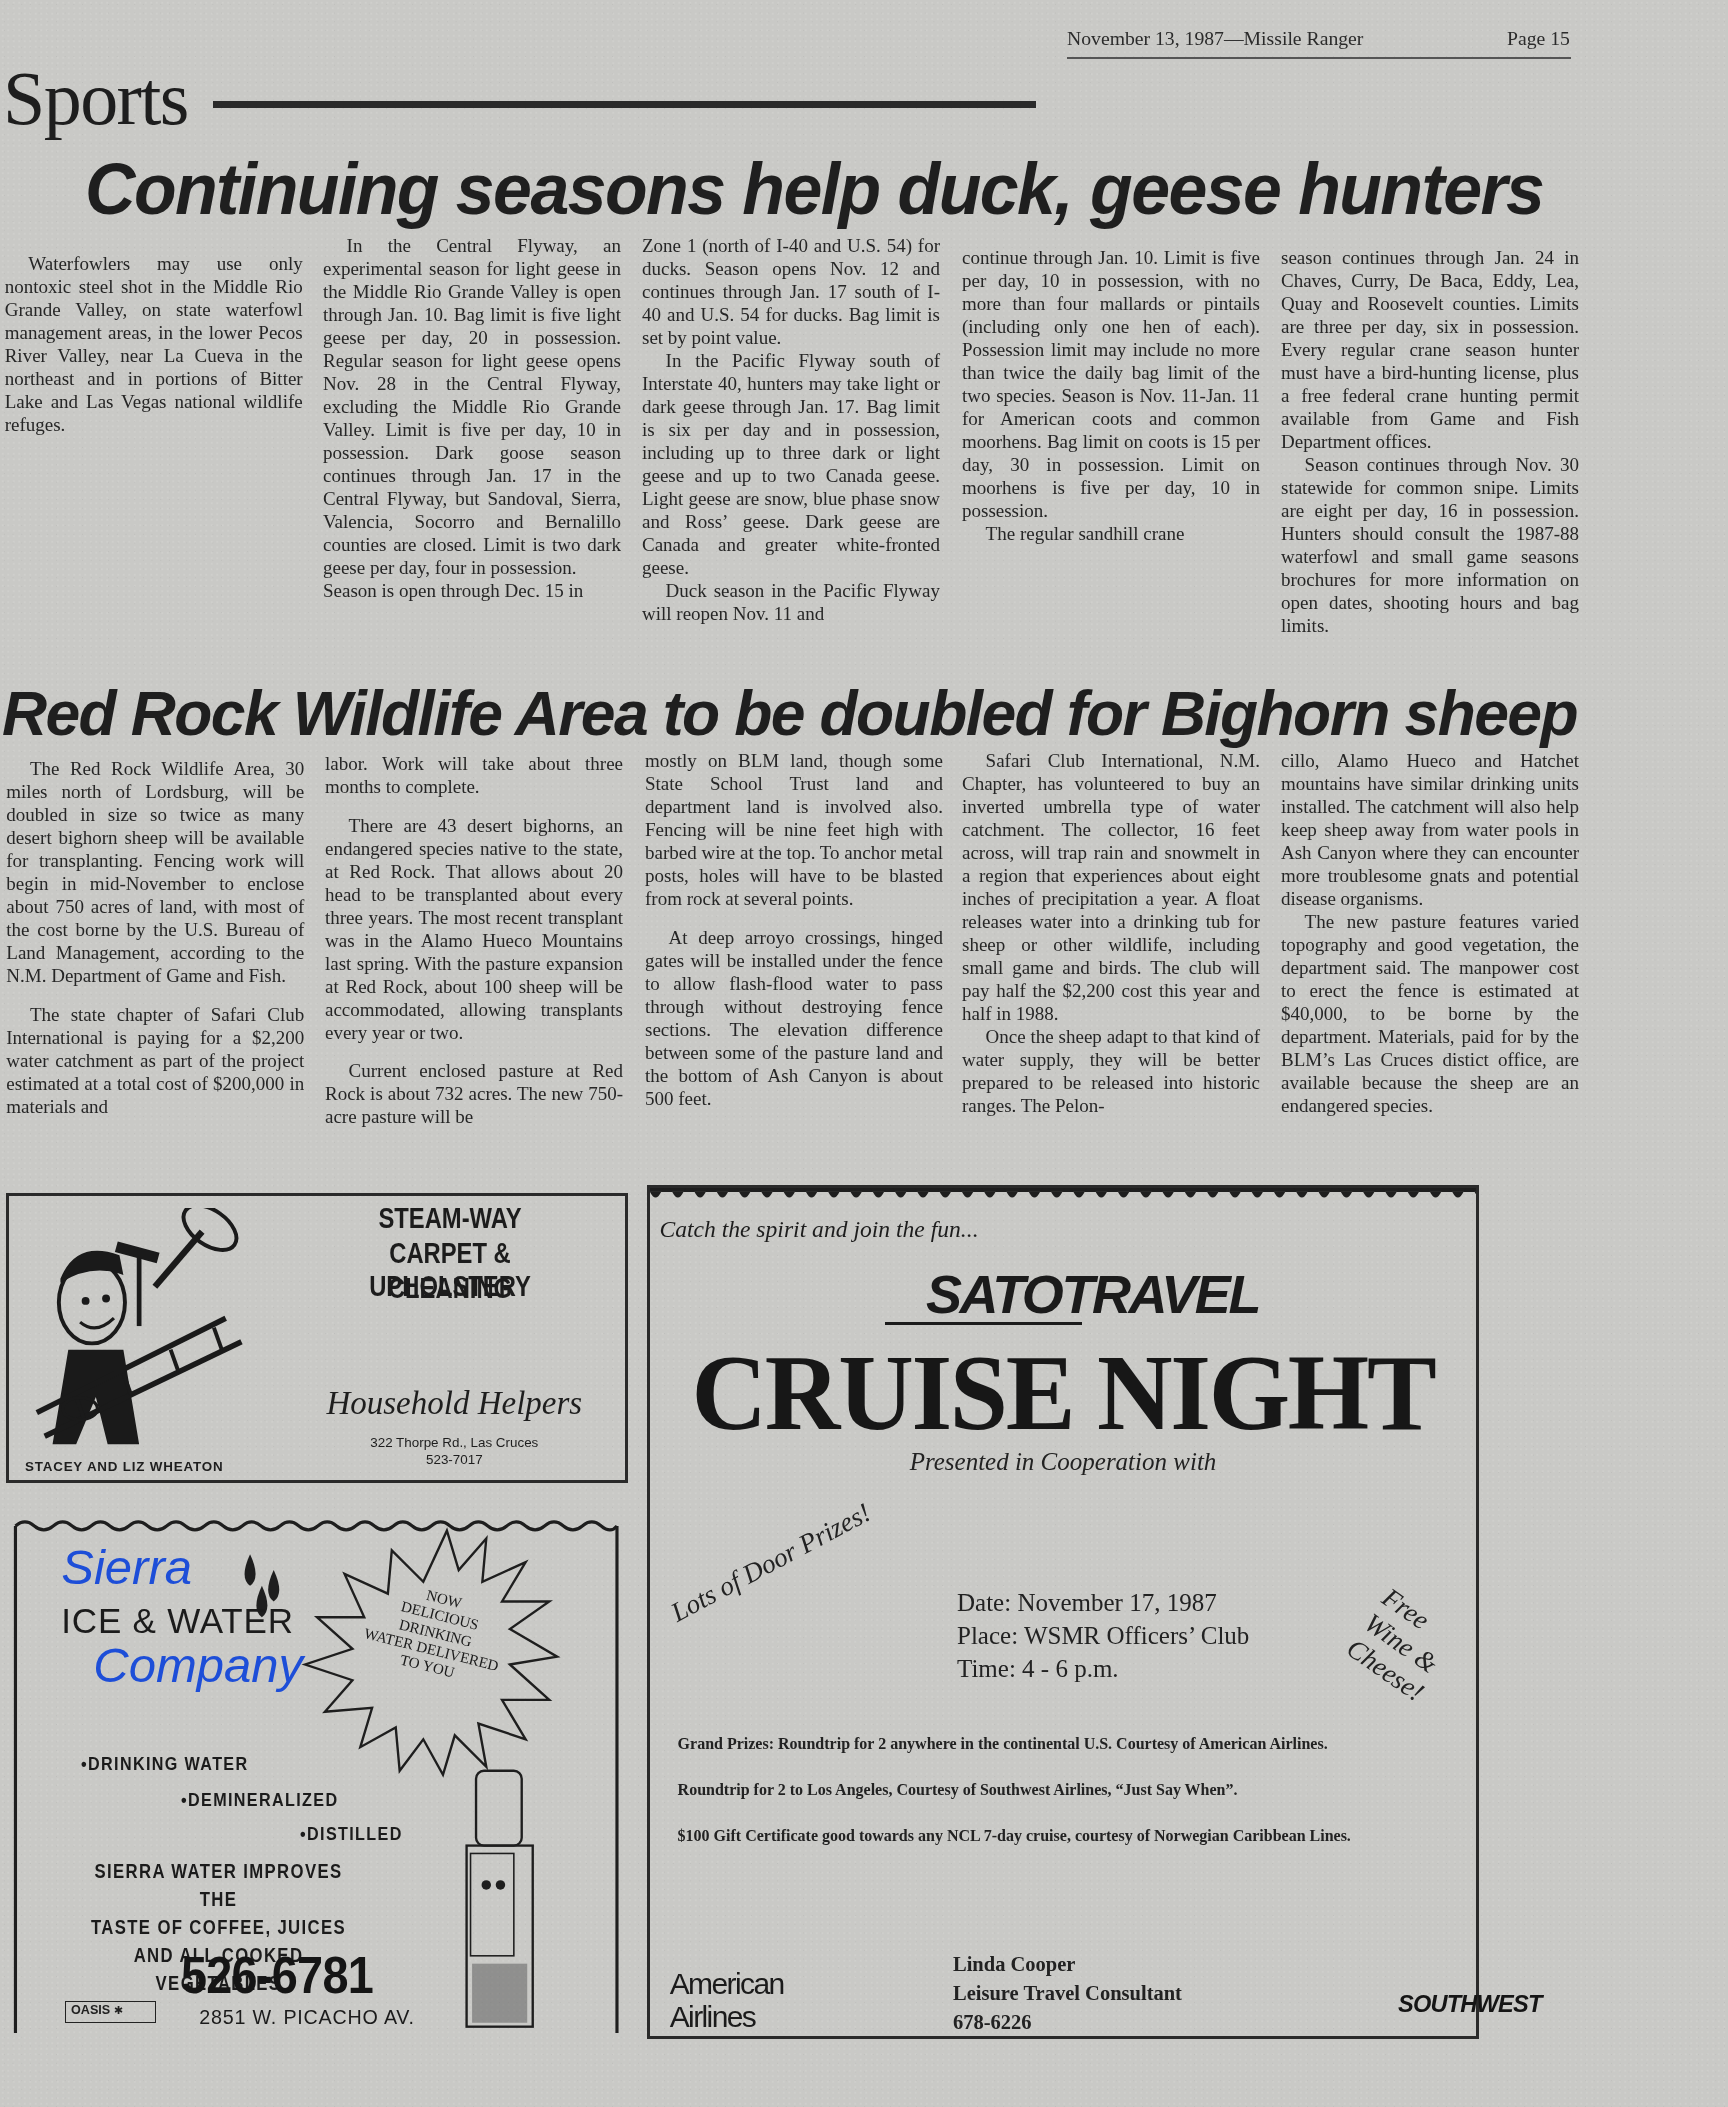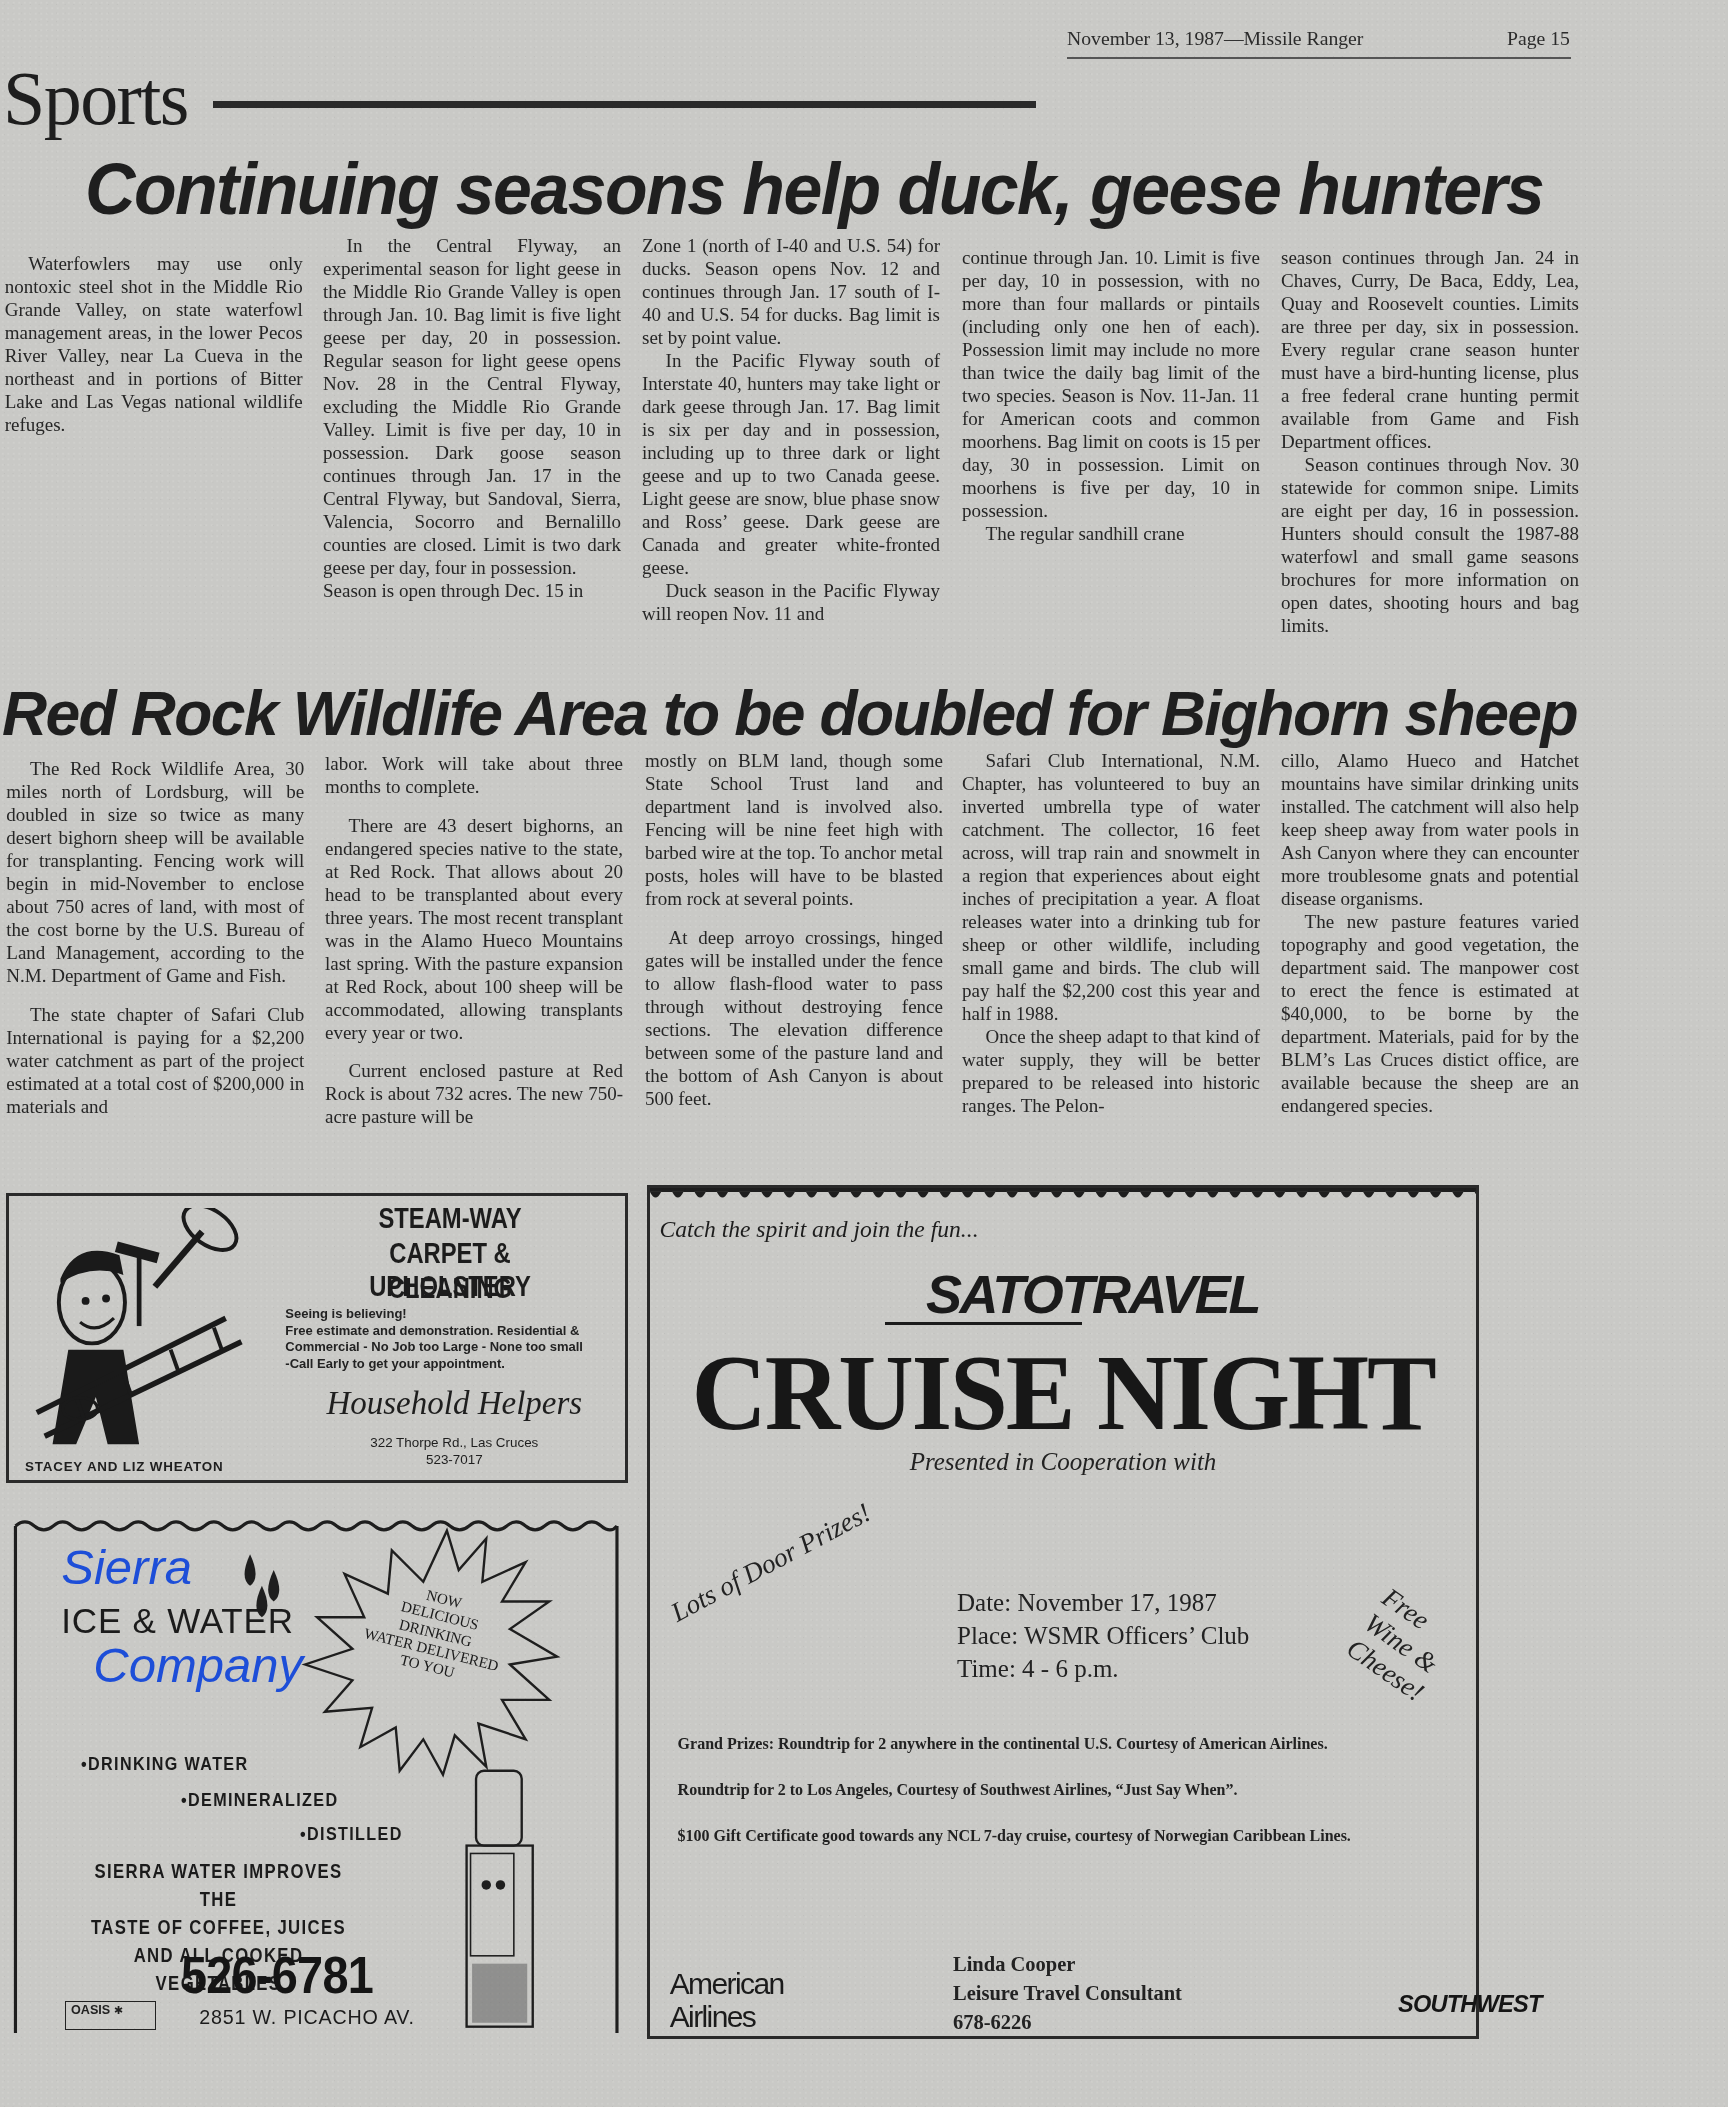--- a/index.html
+++ b/index.html
@@ -50,21 +50,21 @@
   .steam-owners { position: absolute; left: 15.7px; top: 263px; font-size: 13.4px; font-weight: bold; letter-spacing: 0.8px; color: #1e1e1e; }
   
   .sierra { left: 6.3px; top: 1507px; width: 622px; height: 526px; border: none; }
   .sierra-frame { position: absolute; inset: 0; }
   .sierra-script { position: absolute; font-style: italic; color: #1d4ed8; font-size: 49px; }
   .sierra-mid { position: absolute; left: 55px; top: 94px; font-size: 35px; color: #1b1b1b; letter-spacing: 0.8px; }
   .sierra-list { position: absolute; font-weight: bold; font-size: 19px; letter-spacing: 1.6px; color: #1b1b1b; transform: scaleX(0.85); transform-origin: left top; }
   .sierra-improve { position: absolute; left: 47px; top: 350px; width: 331px; text-align: center; font-weight: bold; font-size: 19.7px; line-height: 28px; letter-spacing: 1.6px; color: #1b1b1b; transform: scaleX(0.85); transform-origin: center top; }
   .sierra-phone { position: absolute; left: 175px; top: 438px; font-weight: bold; font-size: 52px; color: #151515; letter-spacing: -0.8px; transform: scaleX(0.9); transform-origin: left top; }
   .sierra-addr { position: absolute; left: 193px; top: 499px; font-size: 19.7px; color: #1b1b1b; letter-spacing: 0.8px; }
-  .oasis { position: absolute; left: 59px; top: 494px; width: 91px; height: 29px; border: 1.6px solid #222; font-weight: bold; font-size: 12.6px; padding-left: 4.7px; box-sizing: border-box; line-height: 17.3px; }
+  .oasis { position: absolute; left: 59px; top: 494px; width: 91px; height: 22px; border: 1.6px solid #222; font-weight: bold; font-size: 12.6px; padding-left: 4.7px; box-sizing: border-box; line-height: 17.3px; }
   .starburst-text { position: absolute; left: 331px; top: 83px; width: 197px; text-align: center; font-size: 15px; line-height: 17.3px; color: #1b1b1b; transform: rotate(14deg); transform-origin: center; }
   
   .sato { left: 647px; top: 1185px; width: 832px; height: 854px; }
   .sato-scallop { position: absolute; left: 0; top: 0; width: 100%; height: 17.3px; }
   .sato-catch { position: absolute; left: 9.4px; top: 27.6px; font-style: italic; font-size: 23.6px; color: #1d1d1d; }
   .sato-logo { position: absolute; left: 276px; top: 75px; font-family: "Liberation Sans", sans-serif; font-weight: bold; font-style: italic; font-size: 54px; color: #1b1b1b; letter-spacing: -2.4px; }
   .sato-logo-line { position: absolute; left: 235px; top: 134px; width: 197px; height: 3.1px; background: #1b1b1b; }
   .sato-cruise { position: absolute; left: 0; width: 100%; top: 146px; text-align: center; font-weight: bold; font-size: 109px; line-height: 118px; color: #171717; letter-spacing: -2.4px; transform: scaleX(0.96); }
   .sato-presented { position: absolute; left: 0; width: 100%; top: 260px; text-align: center; font-style: italic; font-size: 25px; color: #222; }
   .sato-ncl { position: absolute; left: 0; width: 100%; top: 307px; text-align: center; font-weight: bold; font-size: 43px; color: #1b1b1b; letter-spacing: 0px; }
@@ -156,26 +156,20 @@
     <line x1="70" y1="240" x2="80" y2="268" stroke="#1a1a1a" stroke-width="5"></line>
     <line x1="130" y1="210" x2="140" y2="238" stroke="#1a1a1a" stroke-width="5"></line>
     <line x1="190" y1="180" x2="200" y2="208" stroke="#1a1a1a" stroke-width="5"></line>
     <line x1="245" y1="152" x2="255" y2="180" stroke="#1a1a1a" stroke-width="5"></line>
 
     <ellipse cx="75" cy="255" rx="22" ry="14" fill="none" stroke="#1a1a1a" stroke-width="4"></ellipse>
   </svg>
   <div class="steam-title" style="top:6.3px;">STEAM-WAY</div>
   <div class="steam-title" style="top:41px;">CARPET &amp; UPHOLSTERY</div>
   <div class="steam-title" style="top:76px;">CLEANING</div>
-  <div class="steam-body">
-    <div>Seeing is believing!</div>
-    <div>Free estimate and demonstration. Residential &amp;</div>
-    <div>Commercial - No Job too Large - None too small</div>
-    <div>-Call Early to get your appointment.</div>
-  </div>
   <div class="steam-script" style="font-family:'Liberation Serif', serif;">Household Helpers</div>
   <div class="steam-addr">
     <div>322 Thorpe Rd., Las Cruces</div>
     <div>523-7017</div>
   </div>
   <div class="steam-owners">STACEY AND LIZ WHEATON</div>
 </div>
 
 <div class="abs ad sierra sans">
   <svg class="sierra-frame" width="622" height="526" viewBox="0 0 790 668">

